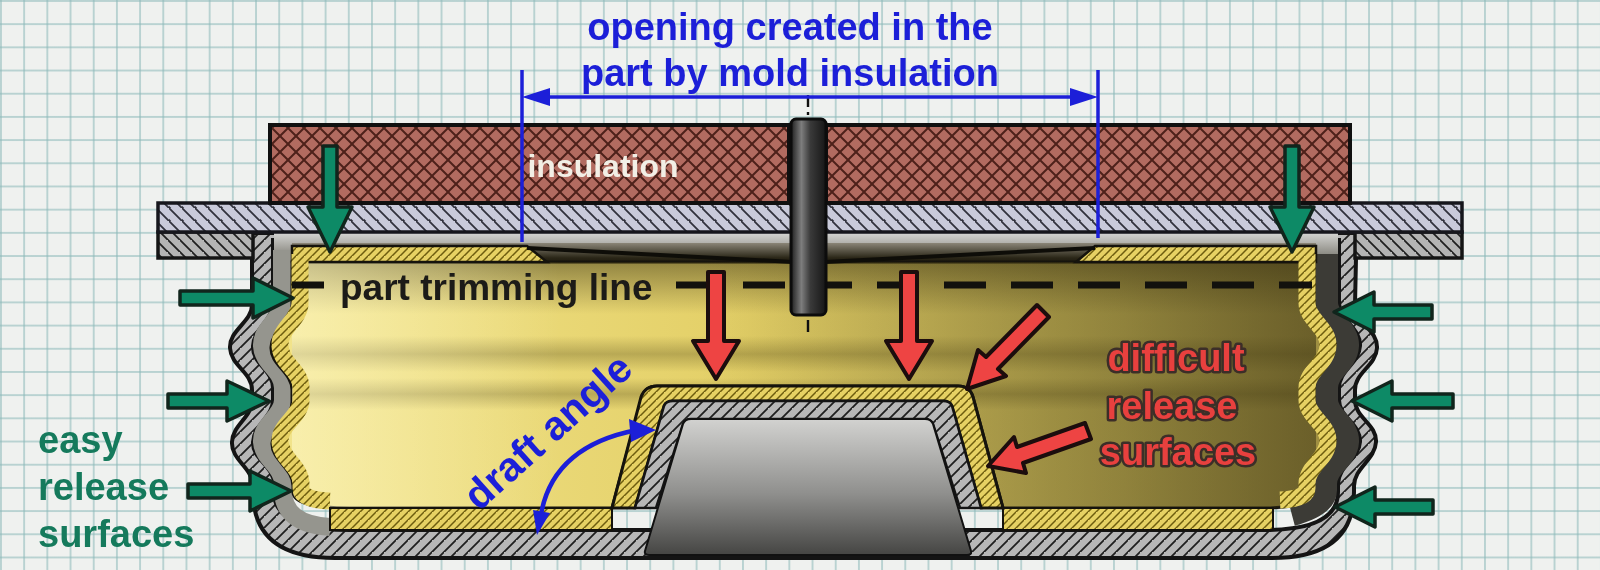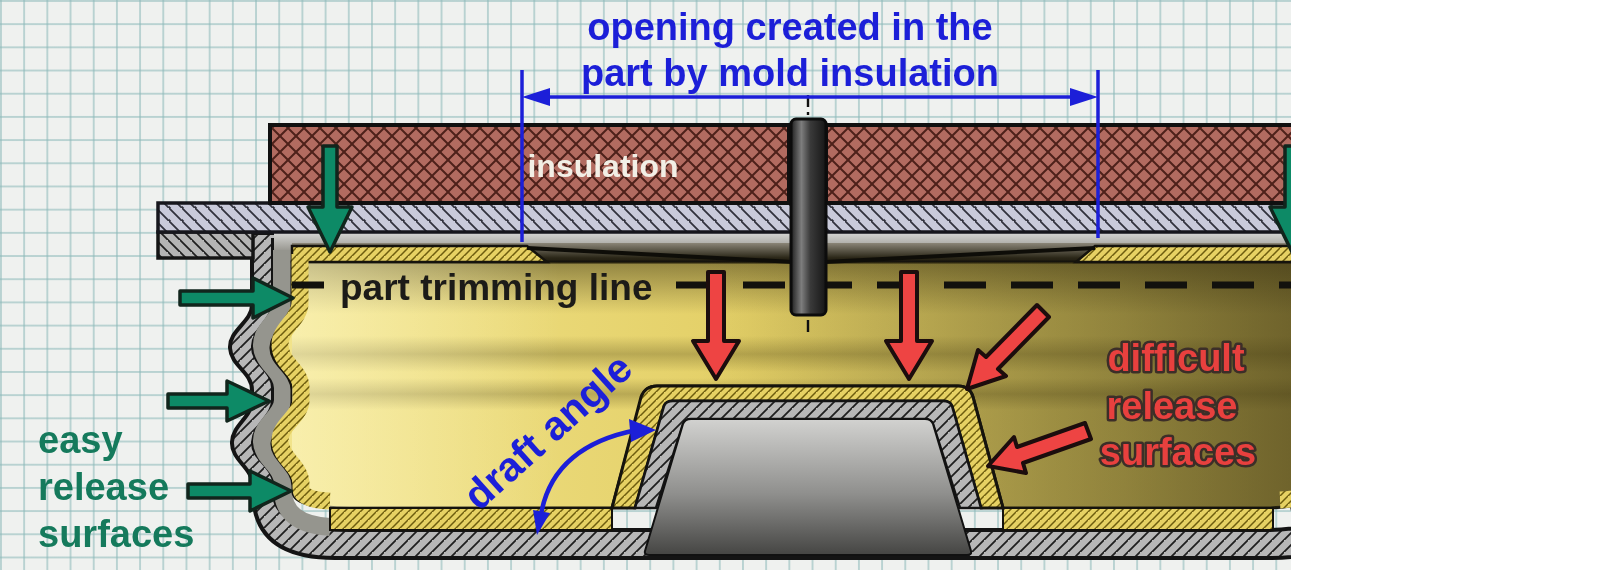--- a/index.html
+++ b/index.html
@@ -1,18 +1,18 @@
 <!DOCTYPE html>
 <html><head>
 <meta charset="utf-8">
 <style>
   html,body{margin:0;padding:0;}
   .canvas{
     position:relative;
-    width:1291px;height:570px;
+    width:1600px;height:570px;
     background-color:#eff1ef;
     background-image:
       linear-gradient(to right, rgba(140,185,185,.55) 1.6px, transparent 1.6px),
       linear-gradient(to bottom, rgba(140,185,185,.55) 1.6px, transparent 1.6px);
     background-size:23.2px 23.2px;
     overflow:hidden;
     font-family:"Liberation Sans", sans-serif;
   }
   svg{display:block;}
   text{font-family:"Liberation Sans","DejaVu Sans",sans-serif;font-weight:bold;}

